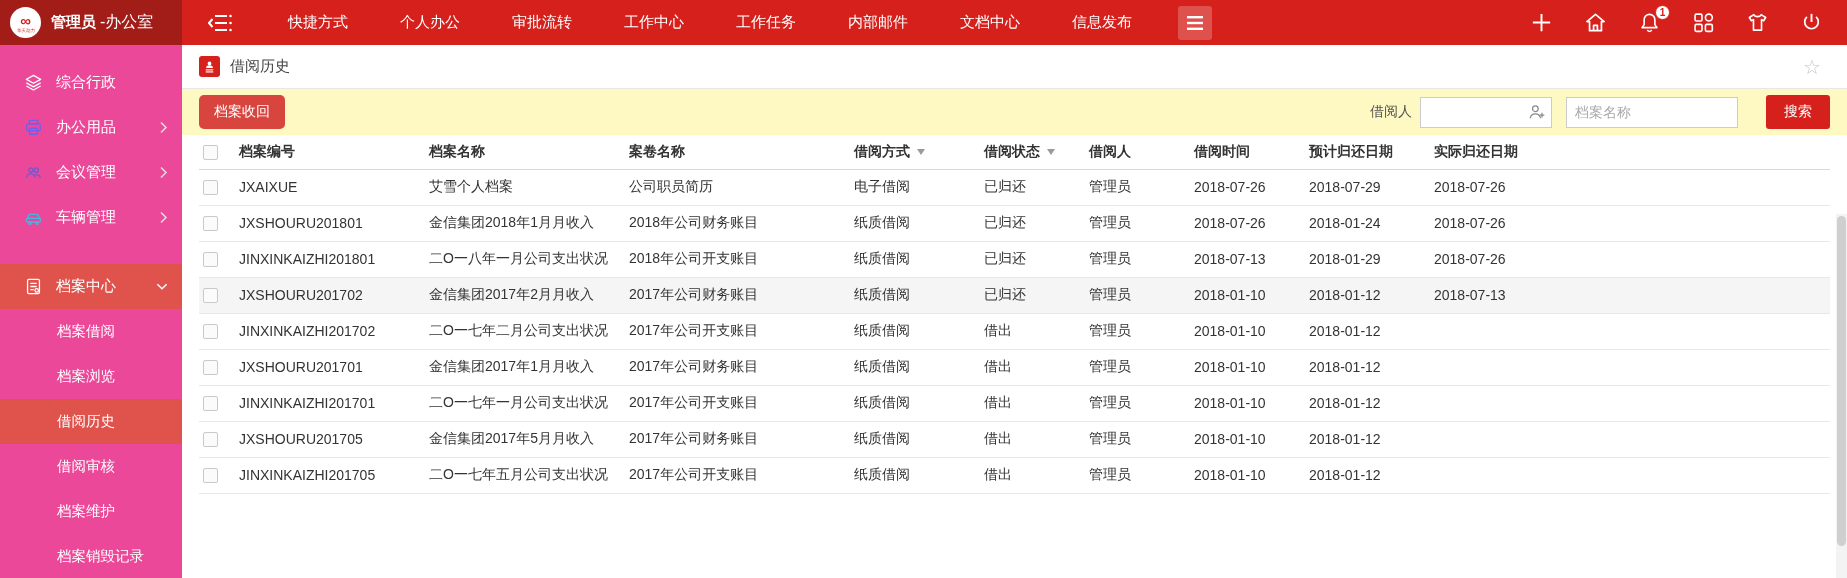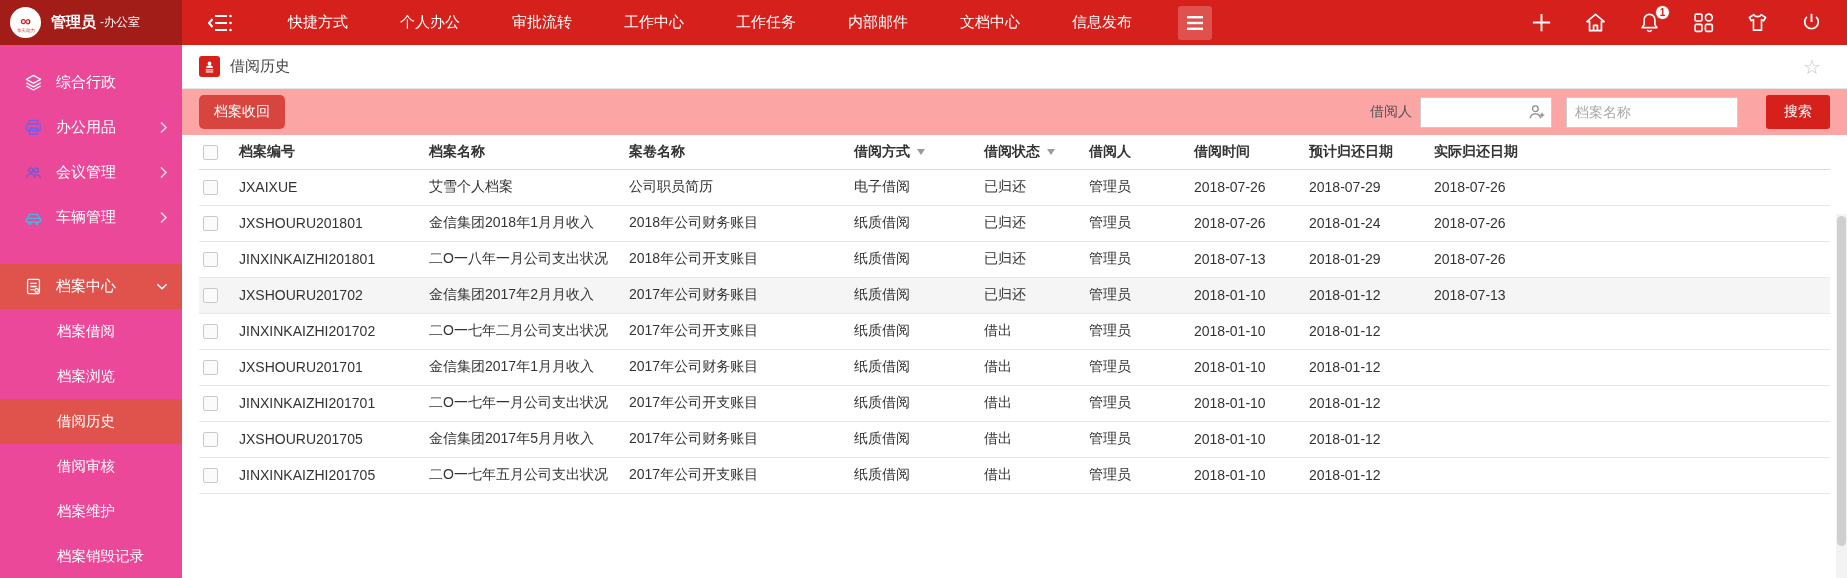--- a/index.html
+++ b/index.html
@@ -7,21 +7,21 @@
   body { font-family:"Liberation Sans","DejaVu Sans",sans-serif; background:#fff; }
   .app { width:1847px; height:578px; position:relative; display:flex; flex-direction:column; }
 
   
   .topbar { height:45px; background:#d5201c; display:flex; align-items:center; flex:0 0 45px; }
   .brand { width:182px; height:45px; background:#a31d18; display:flex; align-items:center; padding-left:10px; flex:0 0 182px; }
   .logo-circle { width:31px; height:31px; border-radius:50%; background:#fff; display:flex; flex-direction:column; align-items:center; justify-content:center; line-height:1; }
   .logo-inf { color:#d5201c; font-weight:bold; font-size:15px; }
   .logo-brand { color:#d5201c; font-size:5px; transform:scale(.9); white-space:nowrap; }
   .brand-name { color:#fff; font-size:15px; font-weight:bold; margin-left:10px; white-space:nowrap; }
-  .brand-dept { color:#fff; font-size:12px; font-weight:normal; margin-left:4px; }
+  .brand-dept { color:#fff; font-size:16px; font-weight:normal; margin-left:4px; }
   .nav-toggle { margin-left:24px; width:30px; height:24px; display:flex; align-items:center; justify-content:center; cursor:pointer; }
   .topmenu { display:flex; align-items:center; margin-left:26px; height:35px; }
   .topmenu .mitem { color:#fff; font-size:15px; padding:0 26px; height:45px; display:flex; align-items:center; cursor:pointer; white-space:nowrap; }
   .nav-more { margin-left:20px; width:34px; height:34px; border-radius:3px; background:rgba(255,255,255,.22); display:flex; align-items:center; justify-content:center; cursor:pointer; }
   .top-icons { margin-left:auto; display:flex; align-items:center; gap:31px; padding-right:24px; }
   .ticon { width:23px; height:23px; position:relative; cursor:pointer; display:flex; align-items:center; justify-content:center; }
   .badge { position:absolute; top:-6px; right:-9px; min-width:15px; height:15px; border-radius:8px; background:#fff; color:#d5201c; font-size:10px; font-weight:bold; display:flex; align-items:center; justify-content:center; border:1px solid #d5201c; }
 
   
   .bodyrow { flex:1; display:flex; min-height:0; }
@@ -37,21 +37,21 @@
 
   .content { flex:1; background:#fff; position:relative; min-width:0; }
 
   
   .titlebar { height:44px; display:flex; align-items:center; padding:0 26px 0 17px; border-bottom:1px solid #e7e7e7; }
   .title-ico { width:21px; height:21px; border-radius:3px; background:#d5201c; display:flex; align-items:center; justify-content:center; }
   .page-title { margin-left:10px; font-size:15px; color:#444; }
   .fav-star { margin-left:auto; color:#c8c8c8; font-size:20px; cursor:pointer; line-height:1; }
 
   
-  .toolbar { height:46px; background:#fca5a5; display:flex; align-items:center; padding:0 17px; }
+  .toolbar { height:46px; background:#fef9c3; display:flex; align-items:center; padding:0 17px; }
   .btn-recall { background:#d8453e; color:#fff; border:none; border-radius:5px; font-size:14px; padding:8px 15px; cursor:pointer; font-family:inherit; }
   .search-zone { margin-left:auto; display:flex; align-items:center; }
   .lbl-borrower { font-size:14px; color:#555; margin-right:8px; }
   .inp-wrap { position:relative; }
   .inp { height:31px; border:1px solid #ccc; background:#fff; font-size:14px; padding:0 8px; color:#333; font-family:inherit; outline:none; }
   .inp-borrower { width:132px; padding-right:28px; }
   .inp-wrap .picker-ico { position:absolute; right:5px; top:5px; cursor:pointer; }
   .inp-archive { width:172px; margin-left:14px; }
   .inp::placeholder { color:#aaa; }
   .btn-search { margin-left:28px; background:#d5201c; color:#fff; border:none; border-radius:3px; font-size:14px; padding:8px 18px; cursor:pointer; font-family:inherit; }

